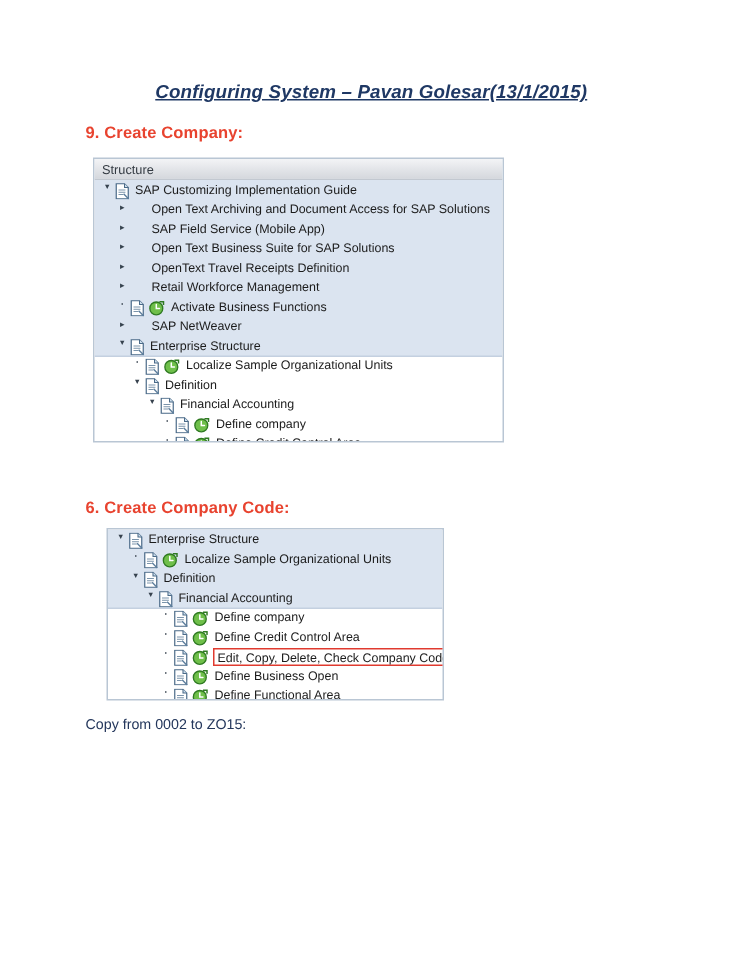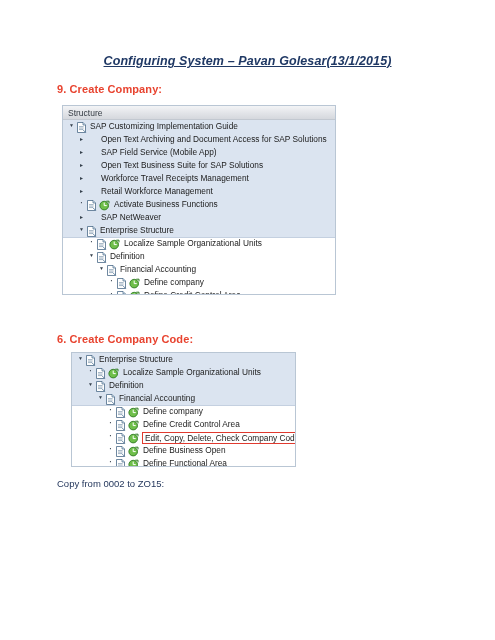--- a/index.html
+++ b/index.html
@@ -207,21 +207,21 @@
         <div class="tree-row">
           <span style="flex:0 0 14px"></span>
           <span class="twisty closed"></span>
           <span class="spacer-ico"></span>
           <span class="row-label">Open Text Business Suite for SAP Solutions</span>
         </div>
         <div class="tree-row">
           <span style="flex:0 0 14px"></span>
           <span class="twisty closed"></span>
           <span class="spacer-ico"></span>
-          <span class="row-label">Workforce Travel Receipts Management</span>
+          <span class="row-label">OpenText Travel Receipts Definition</span>
         </div>
         <div class="tree-row">
           <span style="flex:0 0 14px"></span>
           <span class="twisty closed"></span>
           <span class="spacer-ico"></span>
           <span class="row-label">Retail Workforce Management</span>
         </div>
         <div class="tree-row">
           <span style="flex:0 0 14px"></span>
           <span class="twisty leaf"></span>

